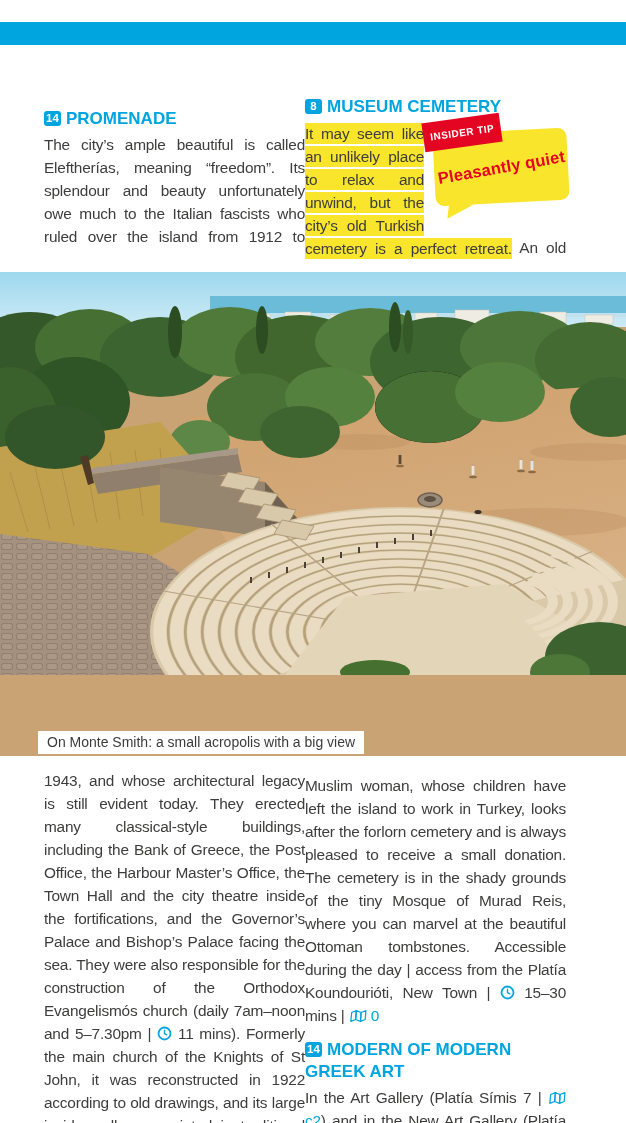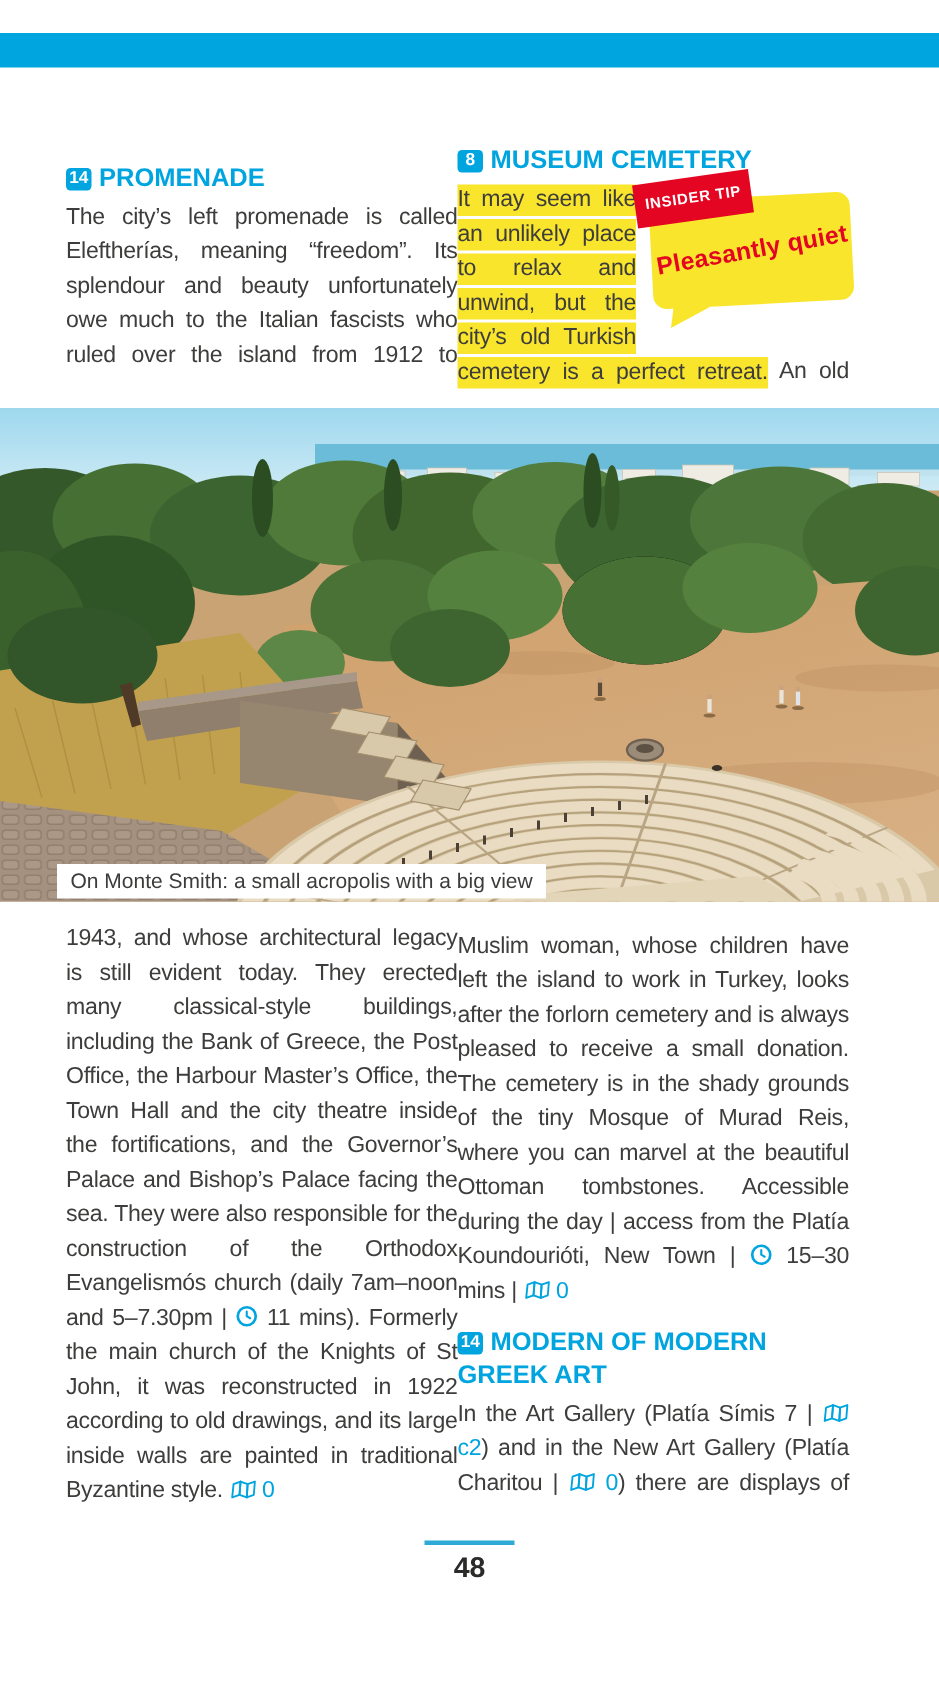--- a/index.html
+++ b/index.html
@@ -48,39 +48,39 @@
   .tiptext{
     color:#e30521;font-weight:bold;font-size:16.5px;line-height:18px;
     text-align:center;transform:rotate(-7deg);letter-spacing:0.2px;
   }
   .tipbadge{
     position:absolute;top:-1px;left:-7px;background:#e30521;color:#fff;
     font-size:10px;font-weight:bold;padding:3px 7px;transform:rotate(-8deg);
     z-index:2;letter-spacing:0.5px;white-space:nowrap;
   }
   
-  .photo{position:relative;width:626px;height:329px;margin-top:13px;overflow:hidden;background:#c9a373;}
+  .photo{position:relative;width:626px;height:484px;margin-top:13px;overflow:hidden;background:#c9a373;}
   .caption{
     position:absolute;left:38px;bottom:2px;background:#ffffff;
     padding:3px 9px 4px 9px;font-size:14px;color:#3c3c3b;white-space:nowrap;
   }
   
   .footer{margin-top:22px;text-align:center;}
   .footer-rule{width:60px;height:3px;background:#2fa9d6;margin:0 auto;}
   .pagenum{margin-top:5px;font-size:19px;font-weight:bold;color:#2b2b2a;}
 </style>
 </head>
 <body>
 
 <div class="topbar"></div>
 
 <div class="cols top-cols">
   <div class="col">
     <h2 class="heading"><span class="numbox">14</span><span>PROMENADE</span></h2>
-    <p class="para cont"><span>The city’s left promenade is called </span><span class="it">Eleftherías</span><span>, meaning “freedom”. Its splendour and beauty unfortunately owe much to the Italian fascists who ruled over the island from 1912 to</span></p>
+    <p class="para cont"><span>The city’s ample beautiful is called </span><span class="it">Eleftherías</span><span>, meaning “freedom”. Its splendour and beauty unfortunately owe much to the Italian fascists who ruled over the island from 1912 to</span></p>
   </div>
   <div class="col">
     <h2 class="heading"><span class="numbox">8</span><span>MUSEUM CEMETERY</span></h2>
     <p class="para cont"><span class="tipwrap">
           <span class="tipbadge">INSIDER TIP</span>
           <span class="tipbubble">
             <span class="tiptext">Pleasantly quiet</span>
           </span>
         </span><span><span class="hl">It may seem like an unlikely place to relax and unwind, but the city’s old Turkish cemetery is a perfect retreat.</span><span> An old</span></span></p>
   </div>

